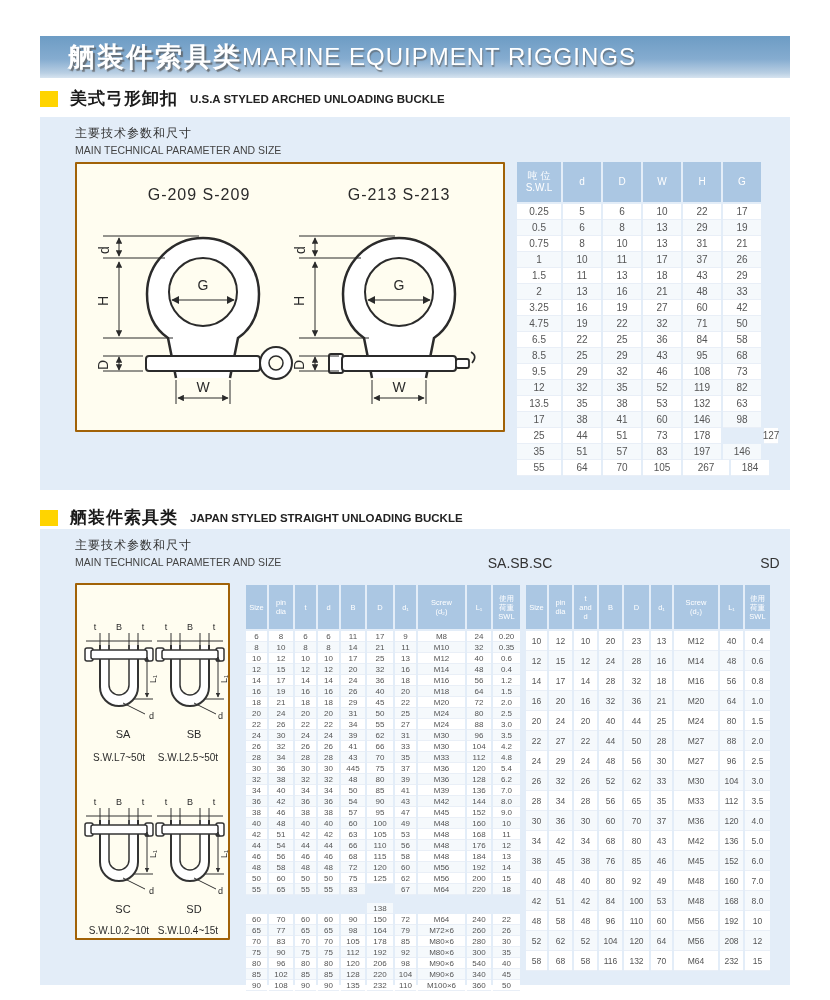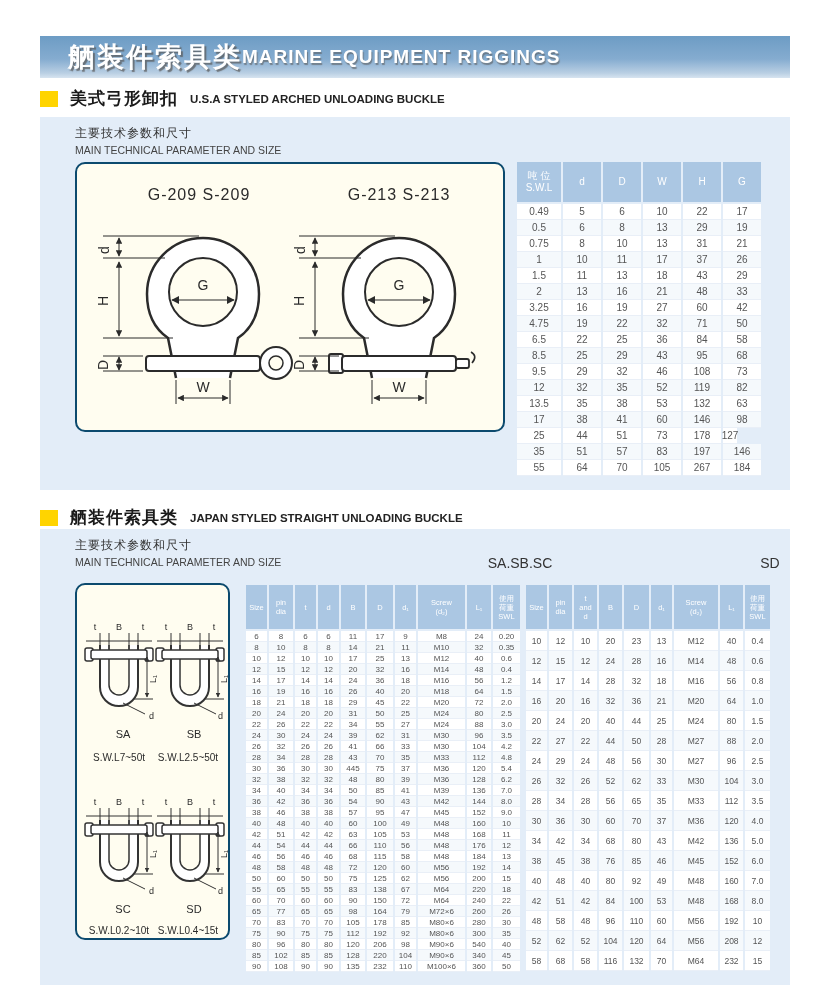--- a/index.html
+++ b/index.html
@@ -5,37 +5,37 @@
   html,body{margin:0;padding:0;background:#ffffff;}
   body{font-family:"Liberation Sans","DejaVu Sans",sans-serif;}
   #page{position:relative;width:830px;height:1000px;background:#fff;overflow:hidden;}
 
   
   .banner{position:absolute;left:40px;top:36px;width:750px;height:42px;
     background:linear-gradient(180deg,#6d9cc4 0%,#85acd0 55%,#b9cfe3 88%,#d7e4f0 100%);
     display:flex;align-items:center;padding-left:28px;box-sizing:border-box;}
   .banner .zh{font-size:27px;font-weight:bold;color:#fff;letter-spacing:2px;
     text-shadow:2px 2px 1px rgba(90,90,90,.75);}
-  .banner .en{font-size:19px;font-weight:bold;color:#fff;letter-spacing:1px;
+  .banner .en{font-size:24px;font-weight:normal;color:#fff;letter-spacing:1px;
     text-shadow:1px 2px 1px rgba(90,90,90,.6);}
 
   
   .sechead{position:absolute;left:40px;display:flex;align-items:center;gap:12px;}
   .bullet{width:18px;height:16px;background:#ffd400;flex:0 0 auto;}
   .sechead .zh{font-size:17px;font-weight:bold;color:#1a1a1a;letter-spacing:1px;}
   .sechead .en{font-size:11.5px;font-weight:bold;color:#222;}
 
   
   .panel{position:absolute;left:40px;width:750px;background:#e3edf8;}
   .paramlbl{position:absolute;left:35px;top:8px;color:#333;}
   .paramlbl .zh{font-size:12px;letter-spacing:1px;}
   .paramlbl .en{font-size:10.5px;margin-top:2px;color:#444;}
 
   
-  .dbox{position:absolute;background:#fffdf0;border:2px solid #0c4a6e;border-radius:10px;box-sizing:border-box;}
+  .dbox{position:absolute;background:#fffdf0;border:2px solid #a16207;border-radius:1px;box-sizing:border-box;}
 
   
   .dtable{position:absolute;display:flex;flex-direction:column;}
   .thead{display:flex;gap:2px;margin-bottom:2px;}
   .th{background:#abc7e3;color:#fff;display:flex;align-items:center;justify-content:center;
       text-align:center;white-space:pre-line;box-sizing:border-box;line-height:1.2;}
   .tr{display:flex;gap:2px;}
   .td{background:#fff;color:#555;display:flex;align-items:center;justify-content:center;
       border-bottom:1px solid #e9eff7;box-sizing:content-box;}
   .tr.alt .td{background:#f5f9fc;}
@@ -157,21 +157,21 @@
         <div class="thead">
           <div class="th" style="width: 44px;">吨 位
 S.W.L</div>
           <div class="th" style="width: 38px;">d</div>
           <div class="th" style="width: 38px;">D</div>
           <div class="th" style="width: 38px;">W</div>
           <div class="th" style="width: 38px;">H</div>
           <div class="th" style="width: 38px;">G</div>
         </div>
         <div class="tr">
-          <div class="td" style="width: 44px;">0.49</div>
+          <div class="td" style="width: 44px;">0.25</div>
           <div class="td" style="width: 38px;">5</div>
           <div class="td" style="width: 38px;">6</div>
           <div class="td" style="width: 38px;">10</div>
           <div class="td" style="width: 38px;">22</div>
           <div class="td" style="width: 38px;">17</div>
         </div>
         <div class="tr alt">
           <div class="td" style="width: 44px;">0.5</div>
           <div class="td" style="width: 38px;">6</div>
           <div class="td" style="width: 38px;">8</div>
@@ -274,36 +274,36 @@
           <div class="td" style="width: 38px;">60</div>
           <div class="td" style="width: 38px;">146</div>
           <div class="td" style="width: 38px;">98</div>
         </div>
         <div class="tr">
           <div class="td" style="width: 44px;">25</div>
           <div class="td" style="width: 38px;">44</div>
           <div class="td" style="width: 38px;">51</div>
           <div class="td" style="width: 38px;">73</div>
           <div class="td" style="width: 38px;">178</div>
-          <div class="td" style="width: 14px;">127</div>
+          <div class="td" style="width: 14px; margin-left: 41px;">127</div>
         </div>
         <div class="tr alt">
           <div class="td" style="width: 44px;">35</div>
           <div class="td" style="width: 38px;">51</div>
           <div class="td" style="width: 38px;">57</div>
           <div class="td" style="width: 38px;">83</div>
           <div class="td" style="width: 38px;">197</div>
           <div class="td" style="width: 38px;">146</div>
         </div>
         <div class="tr">
           <div class="td" style="width: 44px;">55</div>
           <div class="td" style="width: 38px;">64</div>
           <div class="td" style="width: 38px;">70</div>
           <div class="td" style="width: 38px;">105</div>
-          <div class="td" style="width: 38px;">267</div>
+          <div class="td" style="width: 46px;">267</div>
           <div class="td" style="width: 38px;">184</div>
         </div>
       </div>
   </div>
 
   <div class="sechead" style="top:506px;">
     <span class="bullet"></span>
     <span class="zh">舾装件索具类</span>
     <span class="en">JAPAN STYLED STRAIGHT UNLOADING BUCKLE</span>
   </div>
@@ -678,21 +678,21 @@
           <div class="td" style="width: 47px;">M56</div>
           <div class="td" style="width: 24px;">200</div>
           <div class="td" style="width: 27px;">15</div>
         </div>
         <div class="tr alt">
           <div class="td" style="width: 21px;">55</div>
           <div class="td" style="width: 24px;">65</div>
           <div class="td" style="width: 21px;">55</div>
           <div class="td" style="width: 21px;">55</div>
           <div class="td" style="width: 24px;">83</div>
-          <div class="td" style="width: 26px;">138</div>
+          <div class="td" style="width: 26px; margin-top: 19px;">138</div>
           <div class="td" style="width: 21px;">67</div>
           <div class="td" style="width: 47px;">M64</div>
           <div class="td" style="width: 24px;">220</div>
           <div class="td" style="width: 27px;">18</div>
         </div>
         <div class="tr">
           <div class="td" style="width: 21px;">60</div>
           <div class="td" style="width: 24px;">70</div>
           <div class="td" style="width: 21px;">60</div>
           <div class="td" style="width: 21px;">60</div>

